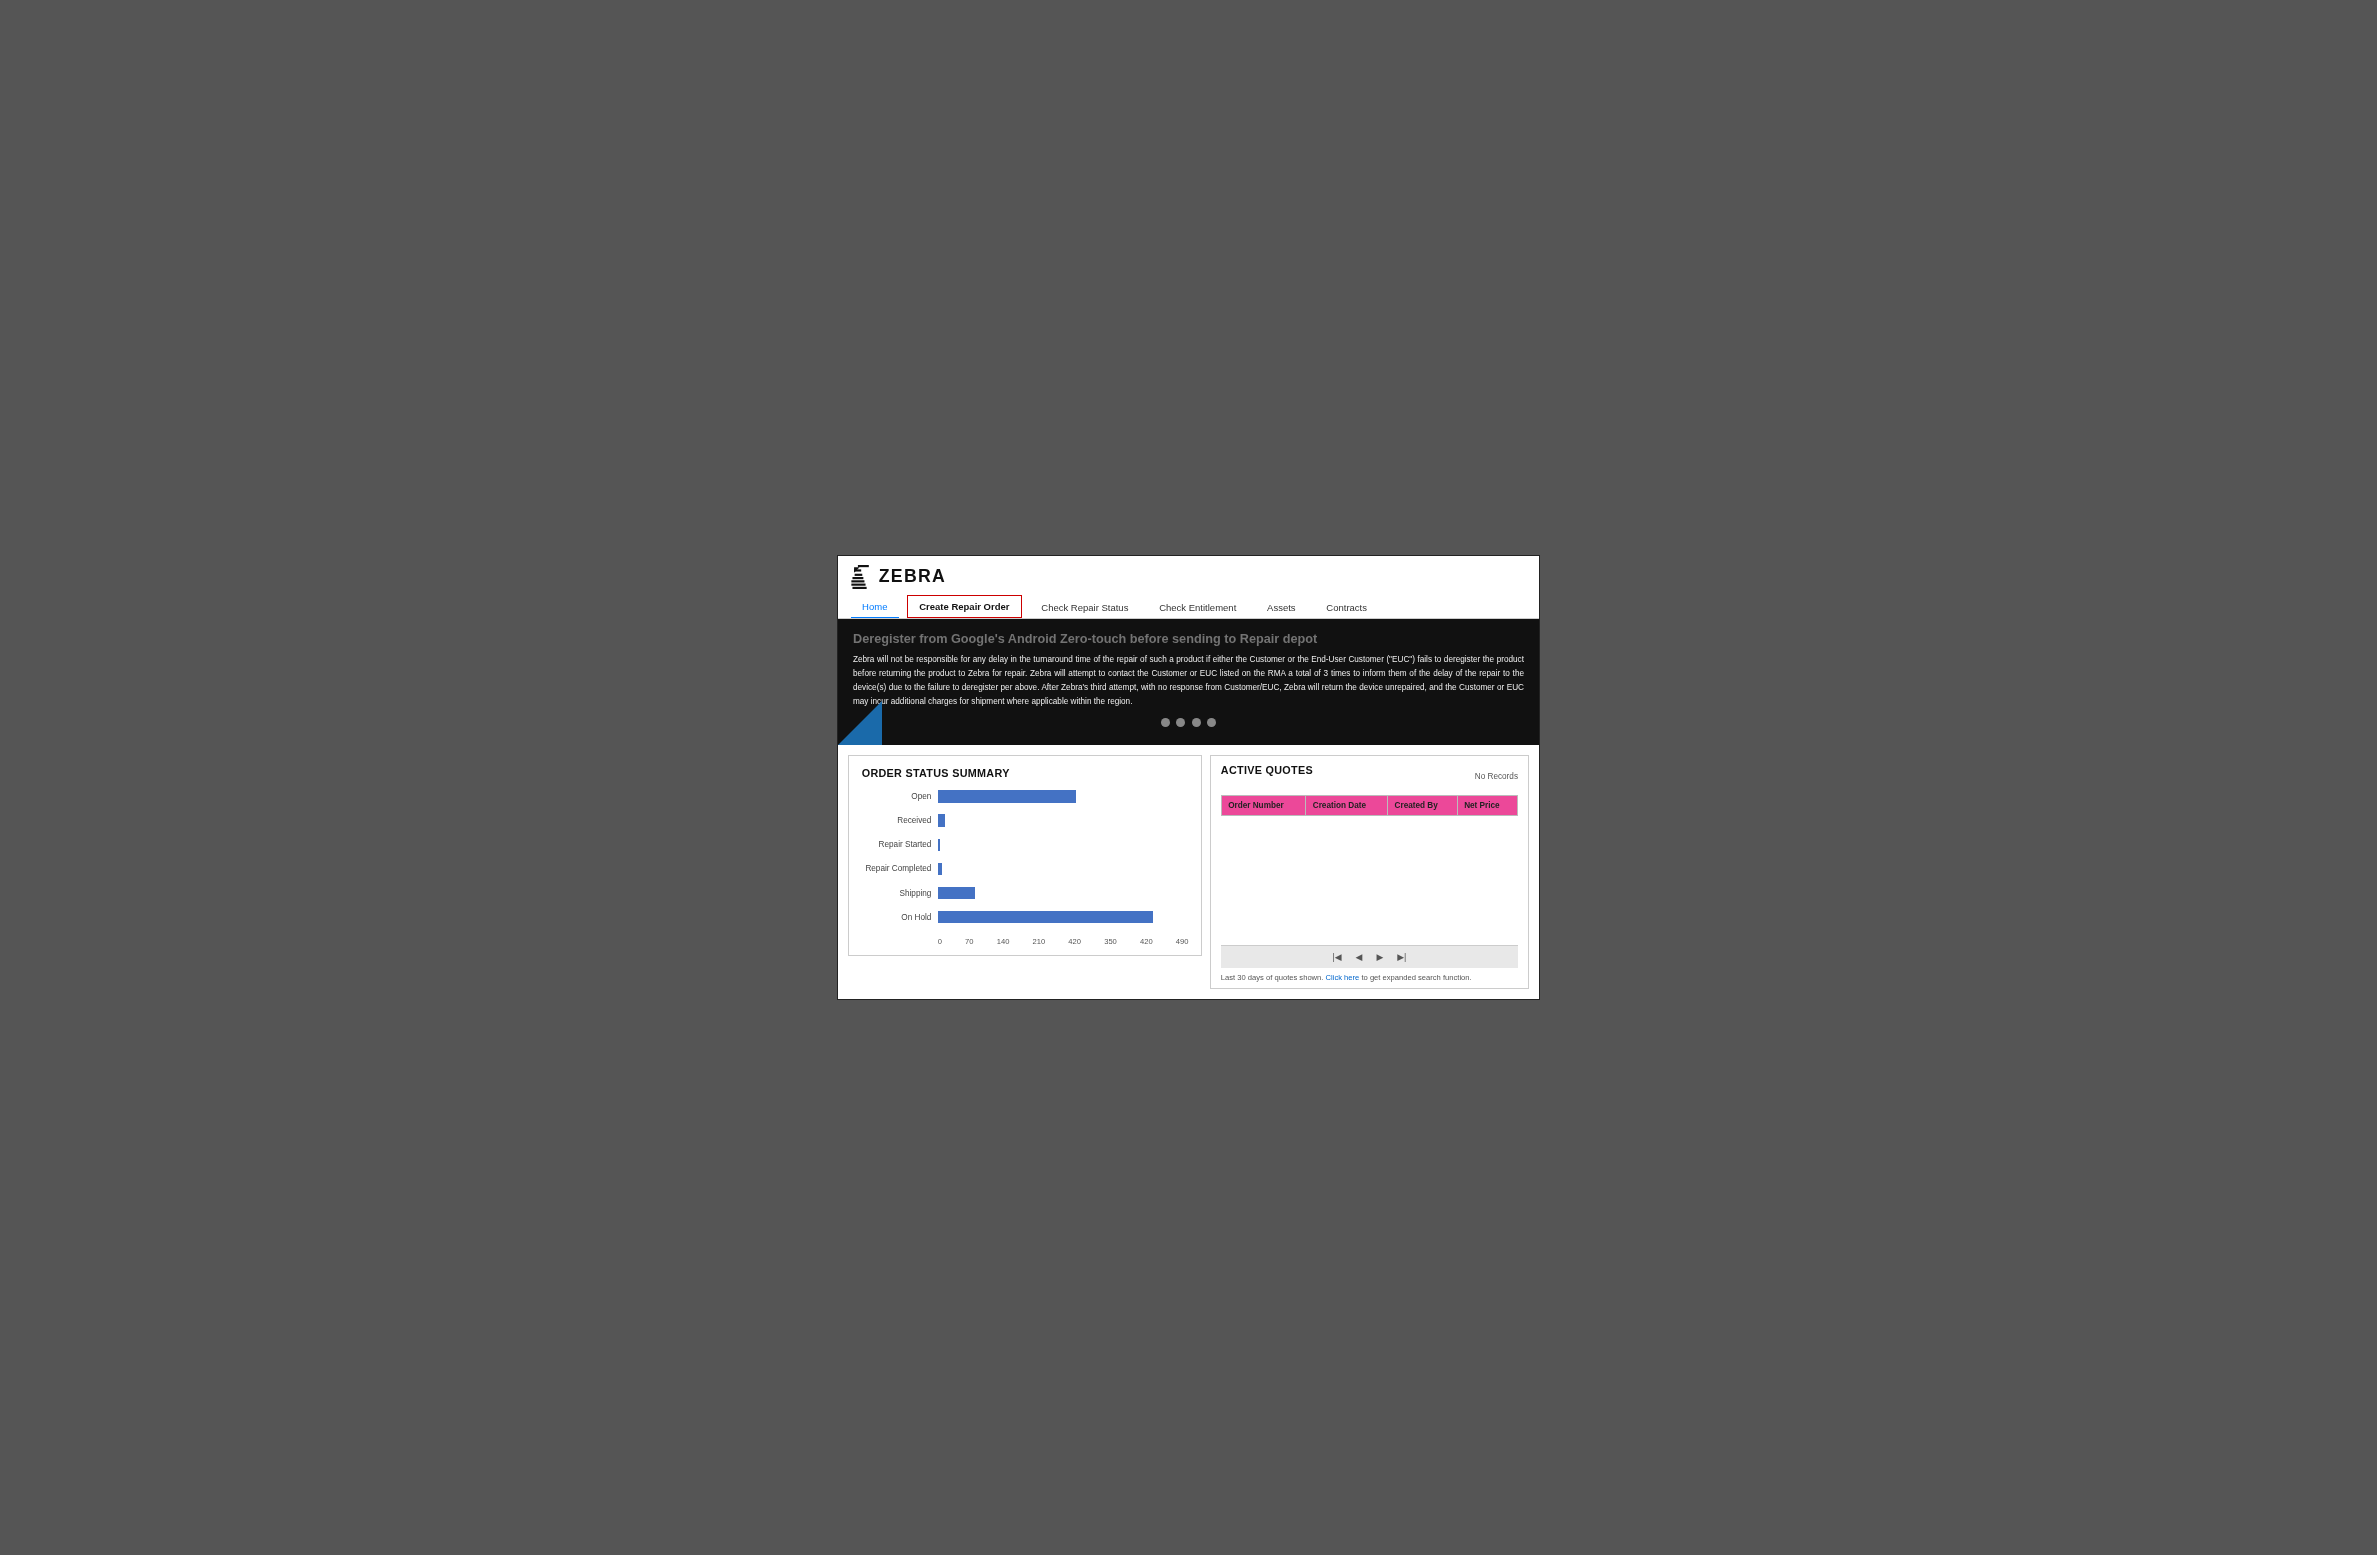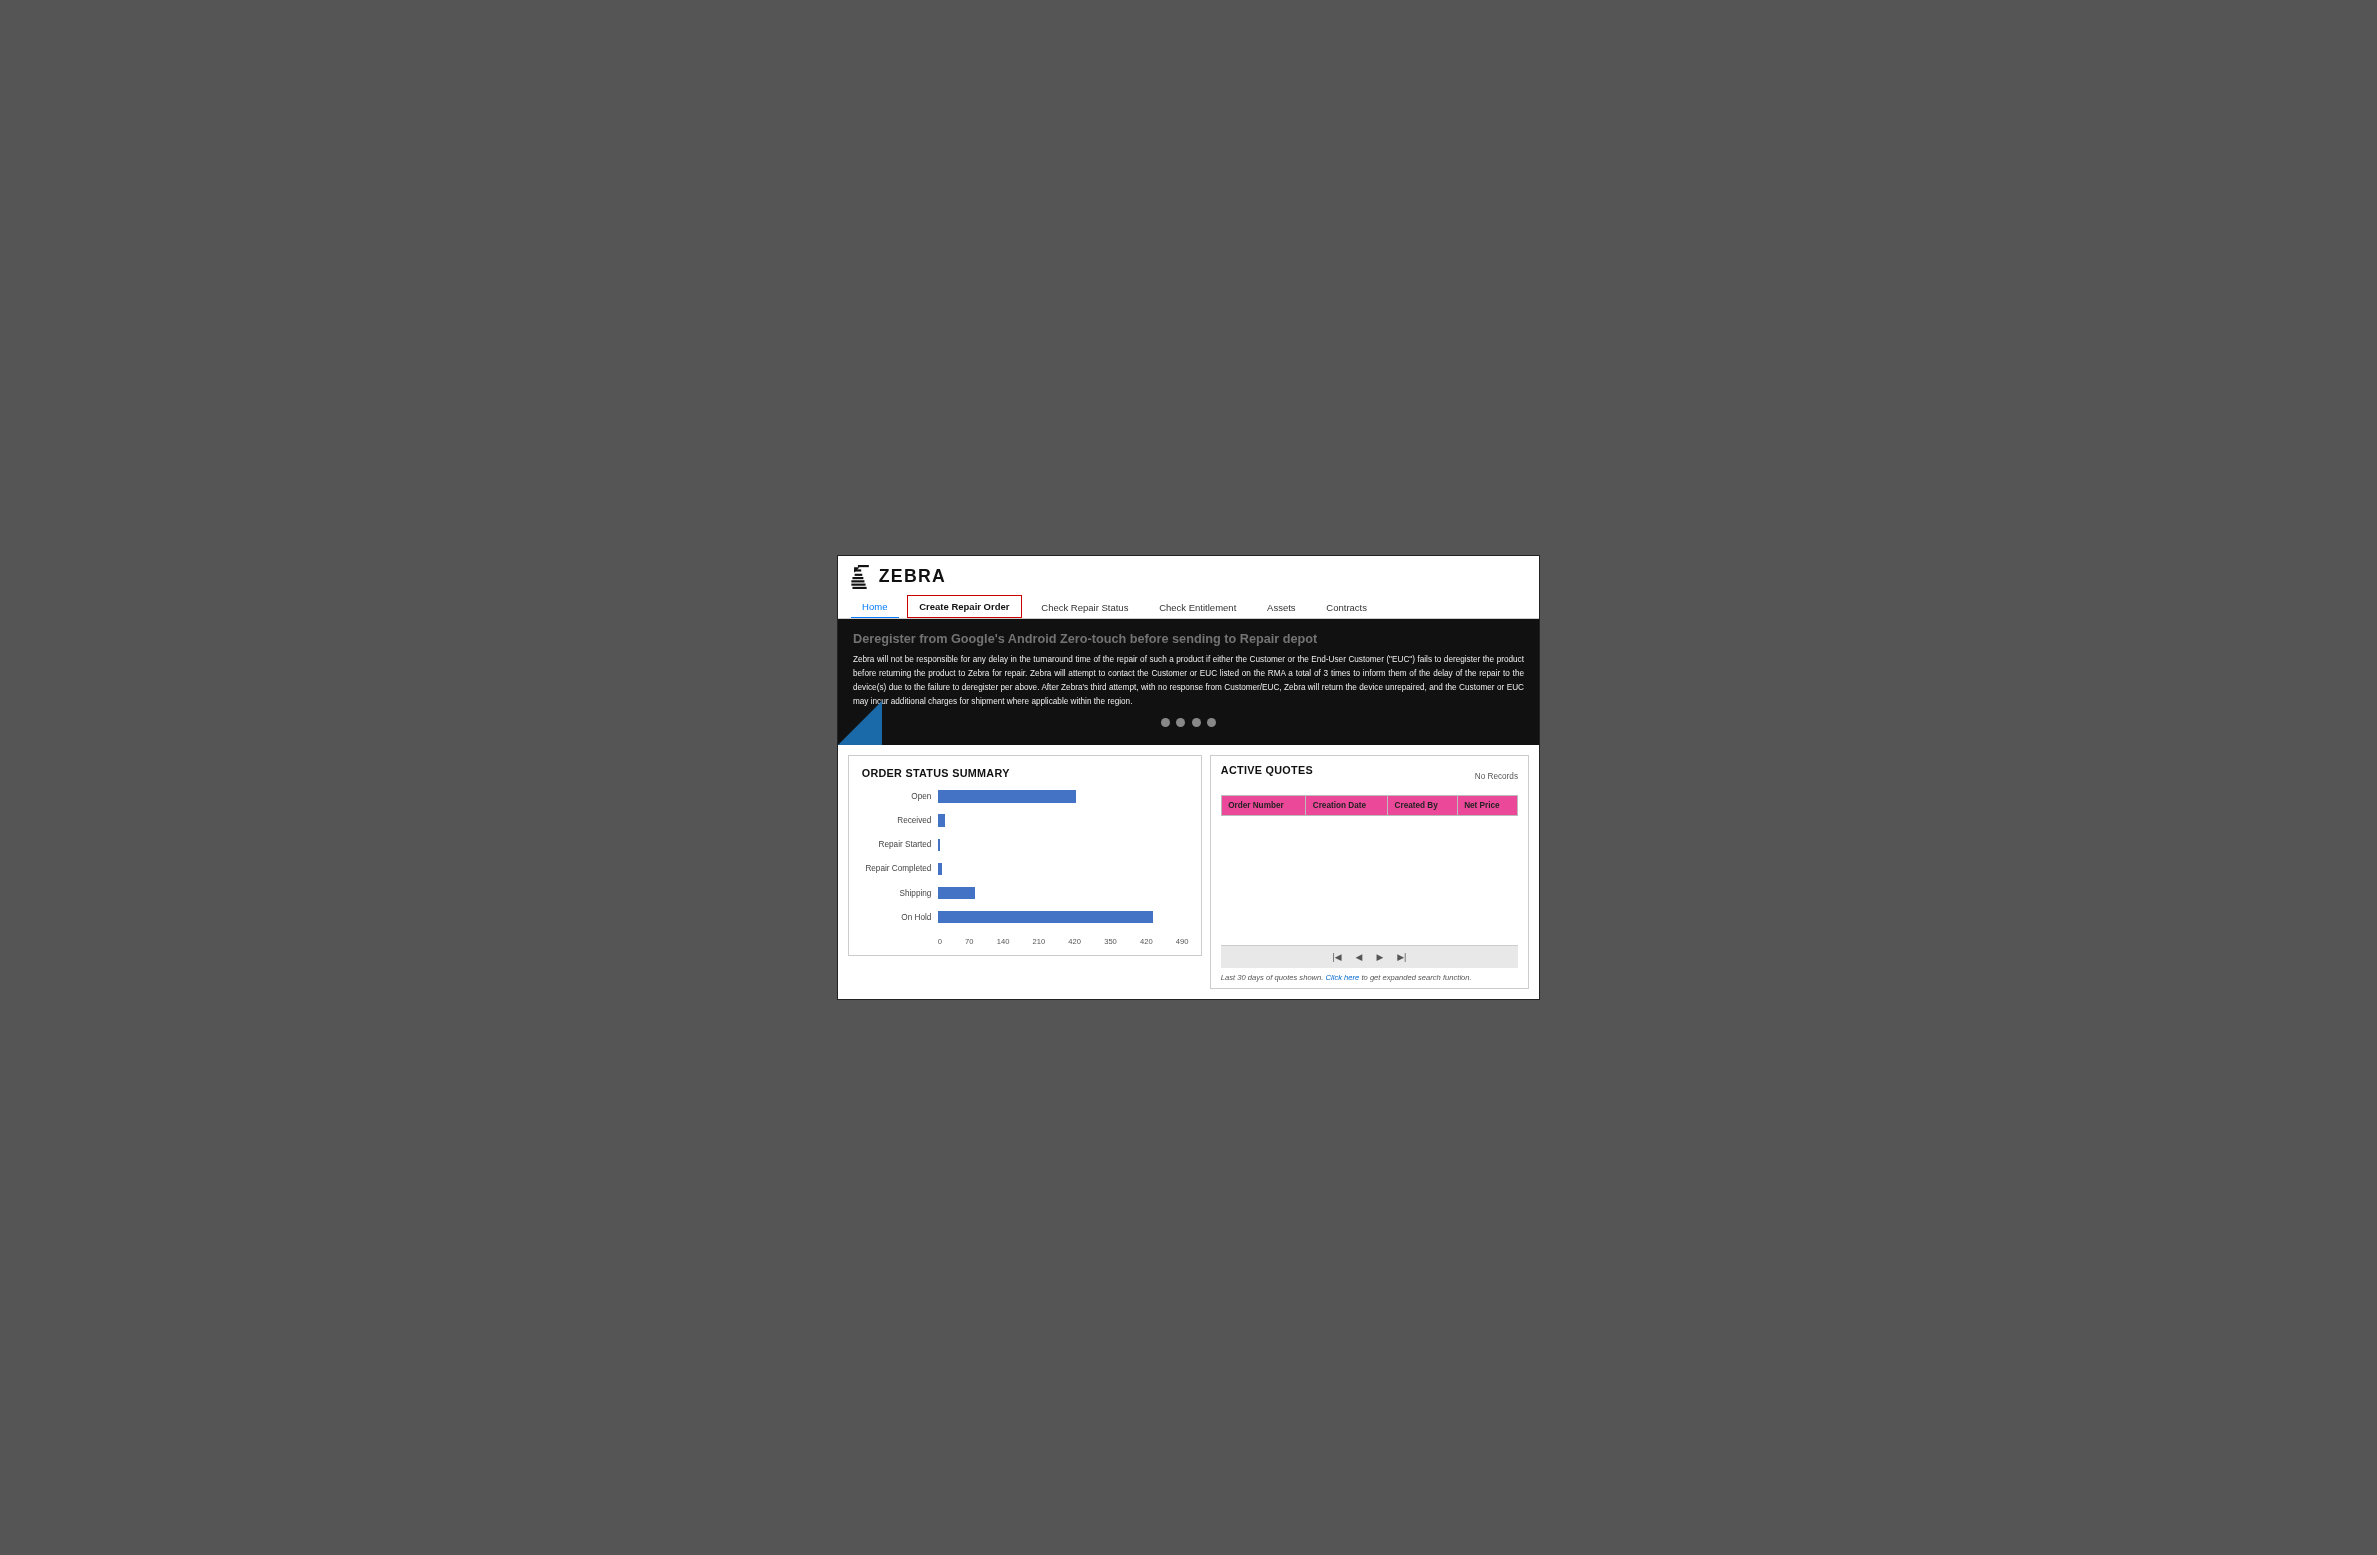--- a/index.html
+++ b/index.html
@@ -208,21 +208,20 @@
       border: none;
       cursor: pointer;
       color: #555;
       font-size: 8.9px;
       padding: 1.3px 3.2px;
     }
     .quotes-footer {
       font-size: 7.6px;
       color: #555;
       margin-top: 5px;
-      font-style: italic;
     }
     .quotes-footer a {
       color: #0066cc;
       text-decoration: none;
     }
 
     
     .bars-wrapper {
       position: relative;
       flex: 1;

